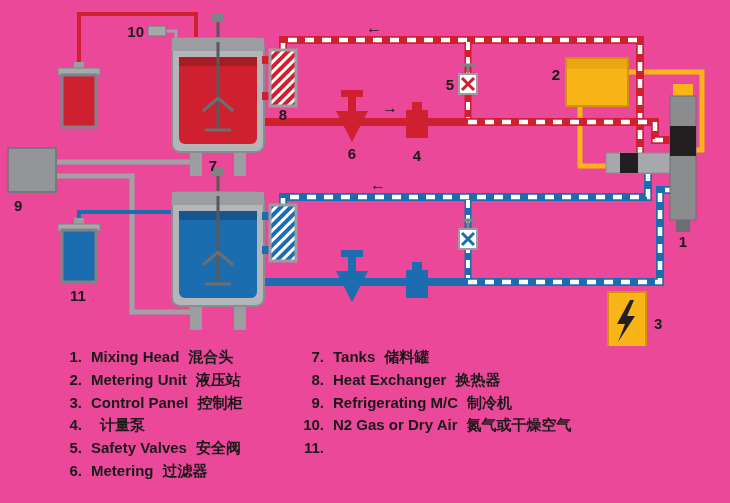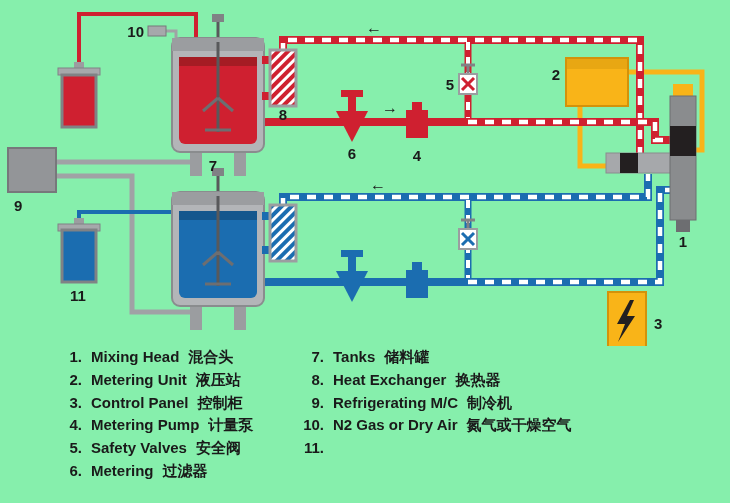--- a/index.html
+++ b/index.html
@@ -1,18 +1,18 @@
 <!DOCTYPE html>
 <html><head>
 <meta charset="utf-8">
 <style>
   * { margin:0; padding:0; box-sizing:border-box; }
   html,body { background:#ffffff; }
   body { width:730px; height:503px; font-family:"Liberation Sans",sans-serif; }
-  .stage { position:relative; width:730px; height:503px; background:#86efac; overflow:hidden; }
+  .stage { position:relative; width:730px; height:503px; background:#ec4899; overflow:hidden; }
   svg.diagram { position:absolute; left:0; top:0; display:block; }
   .legend { position:absolute; left:0; top:348px; display:flex; }
   .legend-col-left { margin-left:52px; width:228px; }
   .legend-col-right { margin-left:14px; }
   .legend-row { display:flex; align-items:baseline; height:22.8px; font-size:15px; font-weight:bold; color:#1a1a1a; white-space:nowrap; }
   .legend-row .num { width:30px; text-align:right; margin-right:9px; }
   .legend-row .zh { margin-left:9px; }
 </style>
 </head>
 <body>
@@ -218,21 +218,20 @@
         <span class="en">Metering Unit</span>
         <span class="zh">液压站</span>
       </div>
       <div class="legend-row">
         <span class="num">3.</span>
         <span class="en">Control Panel</span>
         <span class="zh">控制柜</span>
       </div>
       <div class="legend-row">
         <span class="num">4.</span>
-        <span class="en">Metering Pump</span>
         <span class="zh">计量泵</span>
       </div>
       <div class="legend-row">
         <span class="num">5.</span>
         <span class="en">Safety Valves</span>
         <span class="zh">安全阀</span>
       </div>
       <div class="legend-row">
         <span class="num">6.</span>
         <span class="en">Metering</span>

